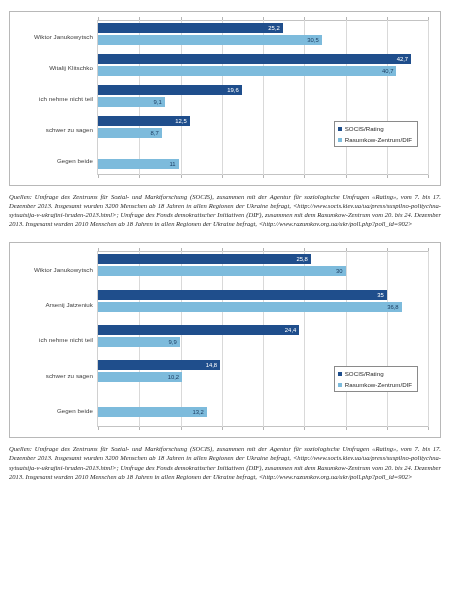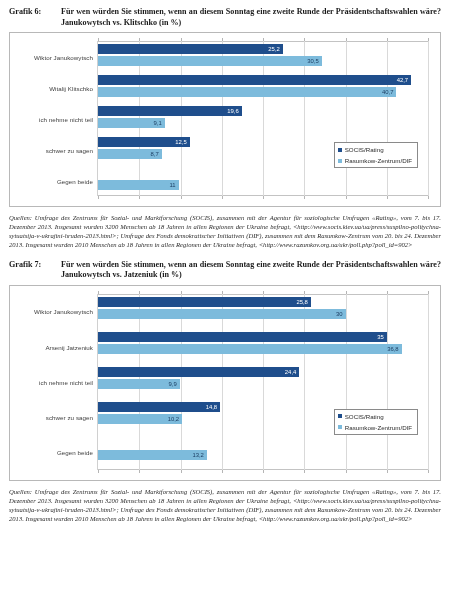--- a/index.html
+++ b/index.html
@@ -153,24 +153,20 @@
     text-align: justify;
     text-justify: inter-word;
   }
 </style>
 </head>
 <body>
 
 <div class="page">
 
   <div class="figure" style="padding-top:7px;">
-    <div class="fig-title">
-      <span class="fig-label">Grafik 6:</span>
-      <span class="fig-caption">Für wen würden Sie stimmen, wenn an diesem Sonntag eine zweite Runde der Präsidentschaftswahlen wäre? Janukowytsch vs. Klitschko (in %)</span>
-    </div>
     <div class="chart-box" style="height:175px;">
       <div class="chart-inner" id="chart-0" style="height:173px;">
           <div class="plot">
             <div class="axis-top"></div>
             <div class="axis-bottom"></div>
             <div class="tick top" style="left: 0%;"></div>
             <div class="tick bottom" style="left: 0%;"></div>
             <div class="gridline" style="left: 12.5%;"></div>
             <div class="tick top" style="left: 12.5%;"></div>
             <div class="tick bottom" style="left: 12.5%;"></div>
@@ -247,24 +243,20 @@
                 <span class="legend-text">Rasumkow-Zentrum/DIF</span>
               </div>
             </div>
           </div>
         </div>
     </div>
     <div class="source">Quellen: Umfrage des  Zentrums für Sozial- und Marktforschung (SOCIS), zusammen mit der Agentur für soziologische Umfragen «Rating», vom 7. bis 17. Dezember 2013. Insgesamt wurden 3200 Menschen ab 18 Jahren in allen Regionen der Ukraine befragt, &lt;http://www.socis.kiev.ua/ua/press/suspilno-politychna-sytuatsija-v-ukrajini-hruden-2013.html&gt;;  Umfrage des Fonds demokratischer Initiativen (DIF), zusammen mit dem Rasumkow-Zentrum vom 20. bis 24. Dezember 2013. Insgesamt wurden 2010 Menschen ab 18 Jahren in allen Regionen der Ukraine befragt, &lt;http://www.razumkov.org.ua/ukr/poll.php?poll_id=902&gt;</div>
   </div>
 
   <div class="figure" style="padding-top:10px;">
-    <div class="fig-title">
-      <span class="fig-label">Grafik 7:</span>
-      <span class="fig-caption">Für wen würden Sie stimmen, wenn an diesem Sonntag eine zweite Runde der Präsidentschaftswahlen wäre? Janukowytsch vs. Jatzeniuk (in %)</span>
-    </div>
     <div class="chart-box" style="height:196px;">
       <div class="chart-inner" id="chart-1" style="height:194px;">
           <div class="plot">
             <div class="axis-top"></div>
             <div class="axis-bottom"></div>
             <div class="tick top" style="left: 0%;"></div>
             <div class="tick bottom" style="left: 0%;"></div>
             <div class="gridline" style="left: 12.5%;"></div>
             <div class="tick top" style="left: 12.5%;"></div>
             <div class="tick bottom" style="left: 12.5%;"></div>

